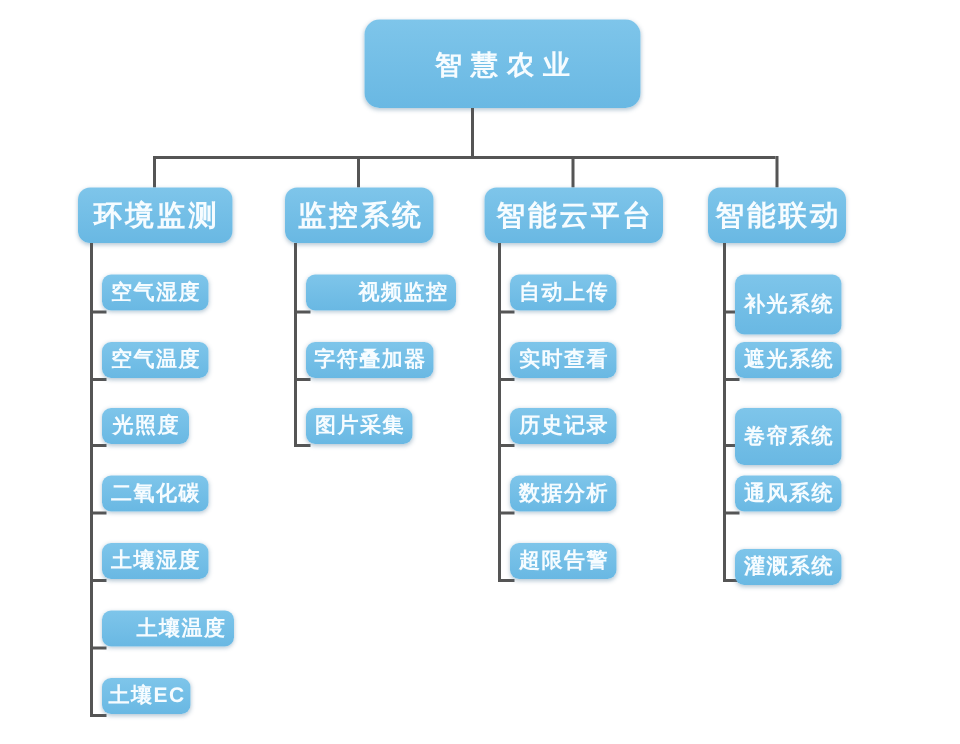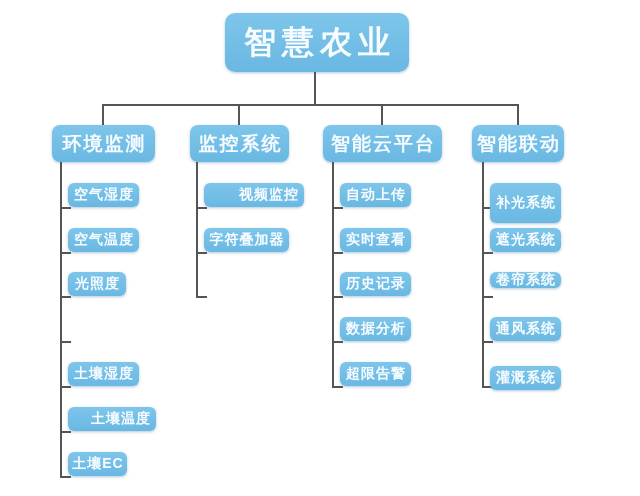--- a/index.html
+++ b/index.html
@@ -12,21 +12,21 @@
   #canvas{position:relative;width:640px;height:496px;background:#ffffff;}
   .node{
     position:absolute;
     display:flex;align-items:center;justify-content:center;
     background:linear-gradient(180deg,#7ec5ea 0%,#69b8e3 100%);
     color:#f6fcff;
     font-weight:bold;
     box-shadow:0 1px 3px rgba(90,130,160,.45);
     white-space:nowrap;
   }
-  .lv1{border-radius:10px;font-size:32px;letter-spacing:6px;padding-left:6px;}
+  .lv1{border-radius:10px;font-size:18px;letter-spacing:6px;padding-left:6px;margin-left:18px;}
   .lv2{border-radius:8px;font-size:19px;letter-spacing:2px;padding-left:2px;}
   .lv3{border-radius:6px;font-size:14px;letter-spacing:1px;padding-left:1px;}
   .hl,.vl{position:absolute;background:#555555;}
   .hl{height:1.5px;}
   .vl{width:1.5px;}
 </style>
 </head>
 <body>
 
 <div id="canvas">
@@ -54,30 +54,32 @@
   <div class="hl" style="left:60px;top:252px;width:11px;"></div>
   <div class="hl" style="left:60px;top:296px;width:11px;"></div>
   <div class="hl" style="left:60px;top:341px;width:11px;"></div>
   <div class="hl" style="left:60px;top:386px;width:11px;"></div>
   <div class="hl" style="left:60px;top:431px;width:11px;"></div>
   <div class="hl" style="left:60px;top:476px;width:11px;"></div>
 
   <div class="node lv3" style="left:68px;top:183px;width:70px;height:24px;">空气湿度</div>
   <div class="node lv3" style="left:68px;top:228px;width:70px;height:24px;">空气温度</div>
   <div class="node lv3" style="left:68px;top:272px;width:57px;height:24px;">光照度</div>
+  <div class="node lv3" style="left:68px;top:317px;width:70px;height:24px;">二氧化碳</div>
   <div class="node lv3" style="left:68px;top:362px;width:70px;height:24px;">土壤湿度</div>
   <div class="node lv3" style="left:68px;top:407px;width:70px;height:24px;padding-left:18px;">土壤温度</div>
   <div class="node lv3" style="left:68px;top:452px;width:58px;height:24px;">土壤EC</div>
 
   <div class="hl" style="left:196px;top:207px;width:11px;"></div>
   <div class="hl" style="left:196px;top:252px;width:11px;"></div>
   <div class="hl" style="left:196px;top:296px;width:11px;"></div>
 
   <div class="node lv3" style="left:204px;top:183px;width:70px;height:24px;padding-left:30px;">视频监控</div>
   <div class="node lv3" style="left:204px;top:228px;width:84px;height:24px;">字符叠加器</div>
+  <div class="node lv3" style="left:204px;top:272px;width:70px;height:24px;">图片采集</div>
 
   <div class="hl" style="left:332px;top:207px;width:11px;"></div>
   <div class="hl" style="left:332px;top:252px;width:11px;"></div>
   <div class="hl" style="left:332px;top:296px;width:11px;"></div>
   <div class="hl" style="left:332px;top:341px;width:11px;"></div>
   <div class="hl" style="left:332px;top:386px;width:11px;"></div>
 
   <div class="node lv3" style="left:340px;top:183px;width:70px;height:24px;">自动上传</div>
   <div class="node lv3" style="left:340px;top:228px;width:70px;height:24px;">实时查看</div>
   <div class="node lv3" style="left:340px;top:272px;width:70px;height:24px;">历史记录</div>
@@ -85,17 +87,17 @@
   <div class="node lv3" style="left:340px;top:362px;width:70px;height:24px;">超限告警</div>
 
   <div class="hl" style="left:482px;top:207px;width:11px;"></div>
   <div class="hl" style="left:482px;top:252px;width:11px;"></div>
   <div class="hl" style="left:482px;top:296px;width:11px;"></div>
   <div class="hl" style="left:482px;top:341px;width:11px;"></div>
   <div class="hl" style="left:482px;top:386px;width:11px;"></div>
 
   <div class="node lv3" style="left:490px;top:183px;width:70px;height:40px;">补光系统</div>
   <div class="node lv3" style="left:490px;top:228px;width:70px;height:24px;">遮光系统</div>
-  <div class="node lv3" style="left:490px;top:272px;width:70px;height:16px;">卷帘系统</div>
+  <div class="node lv3" style="left:490px;top:272px;width:70px;height:38px;">卷帘系统</div>
   <div class="node lv3" style="left:490px;top:317px;width:70px;height:24px;">通风系统</div>
   <div class="node lv3" style="left:490px;top:366px;width:70px;height:24px;">灌溉系统</div>
 
 </div>
 
 </body></html>

